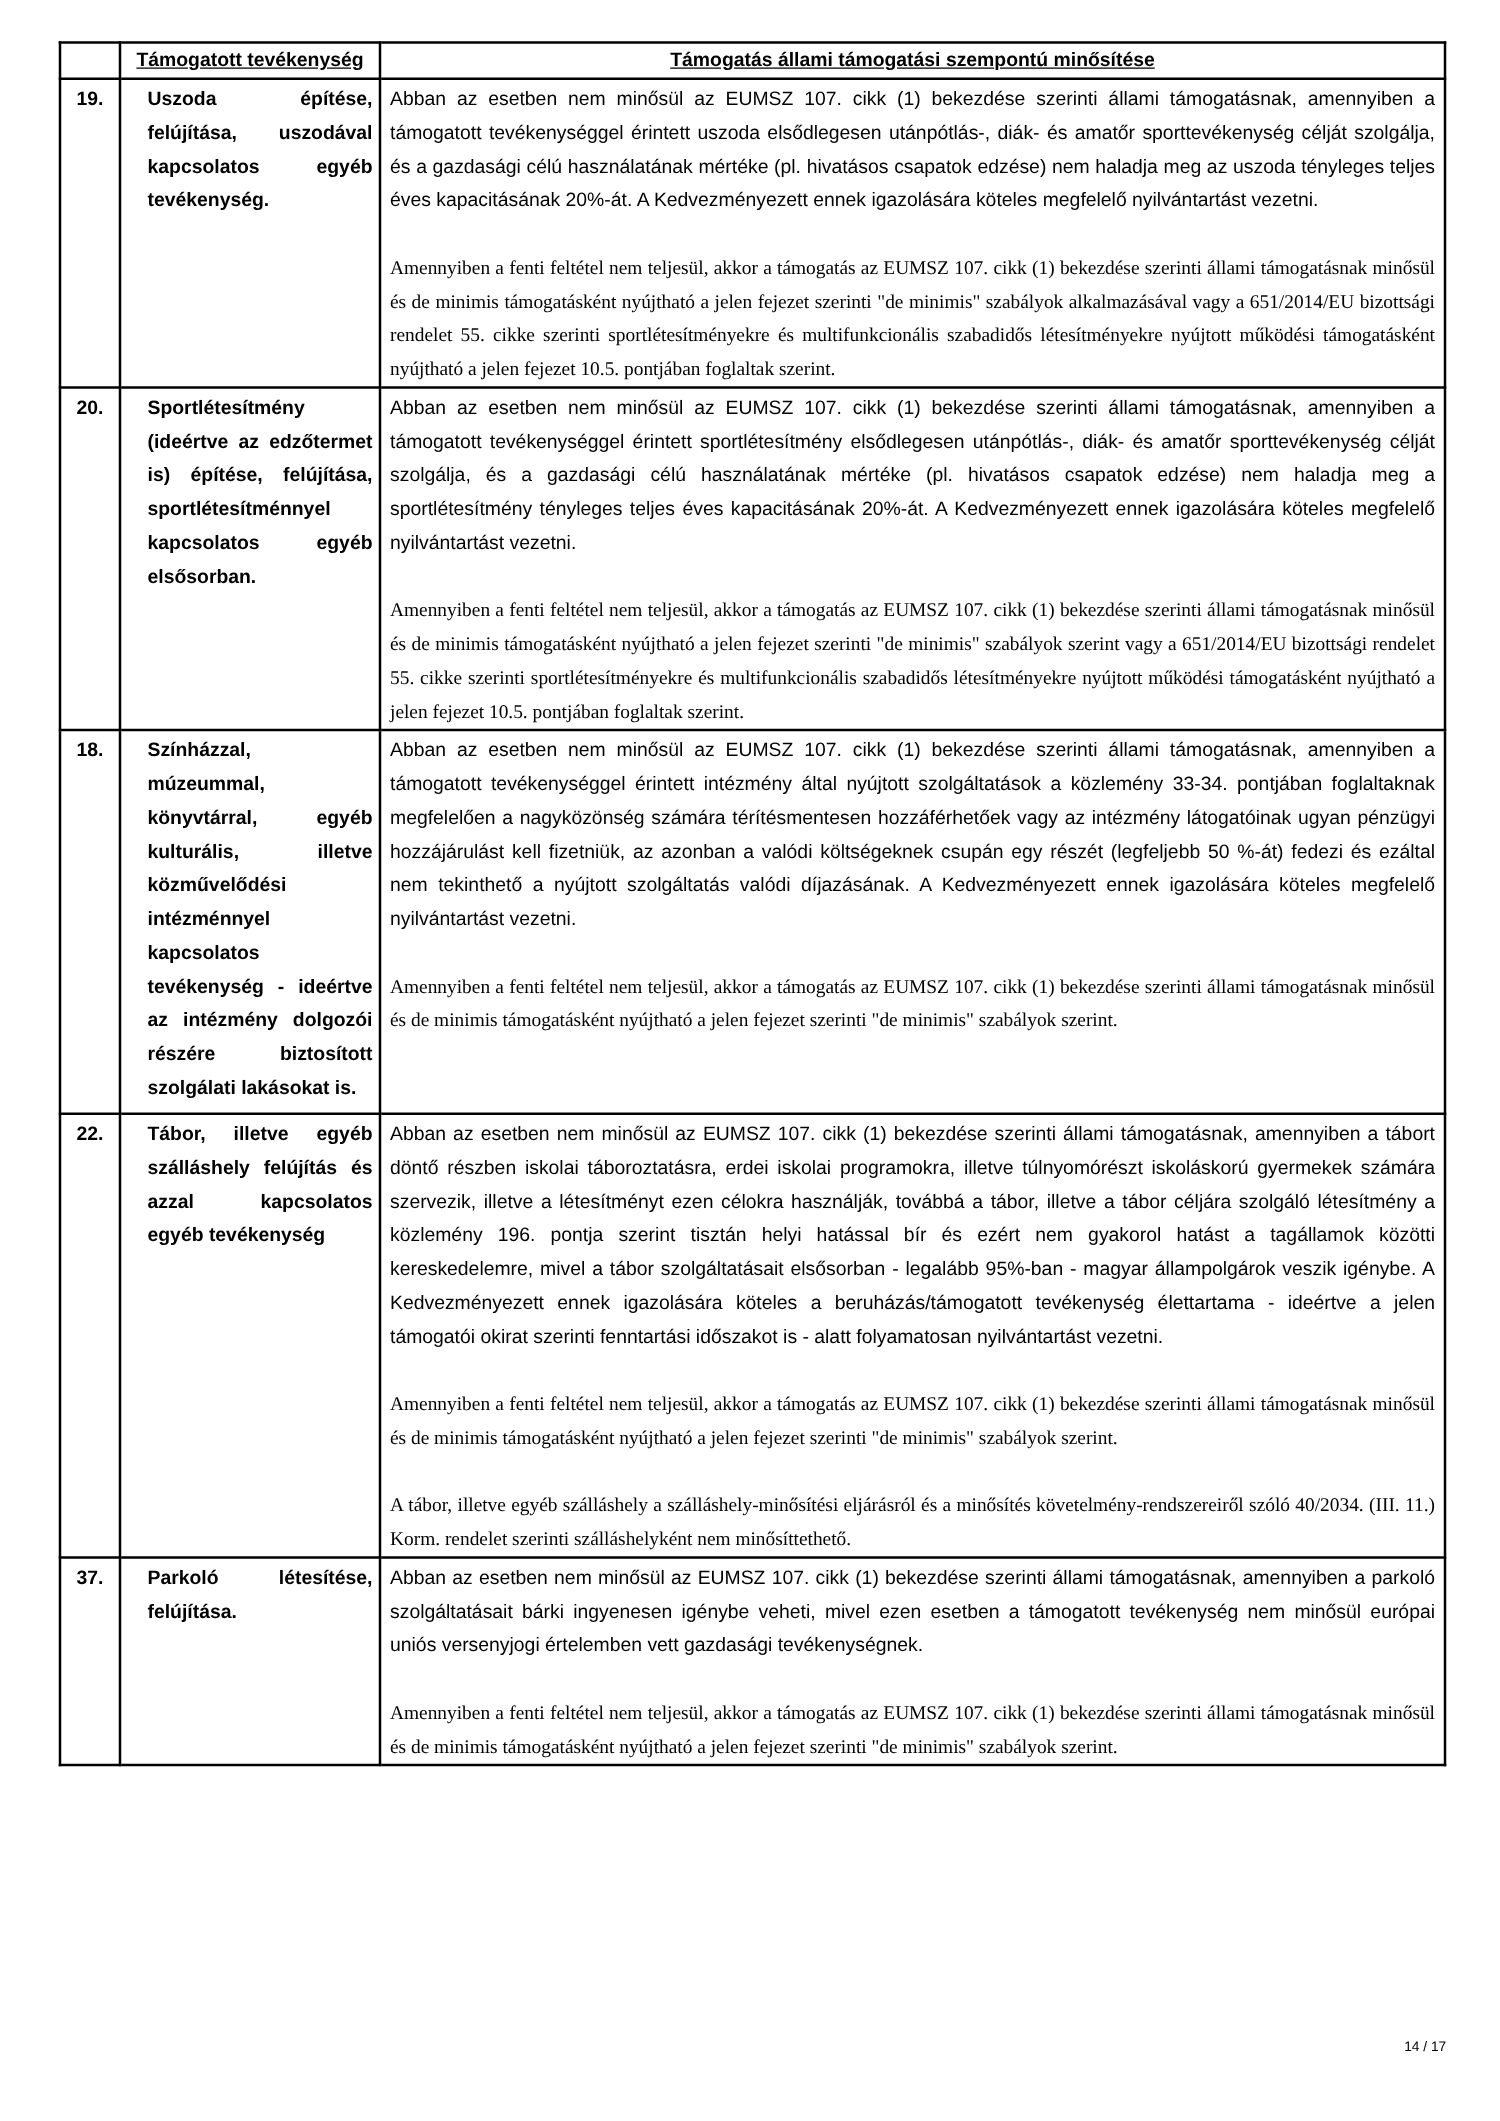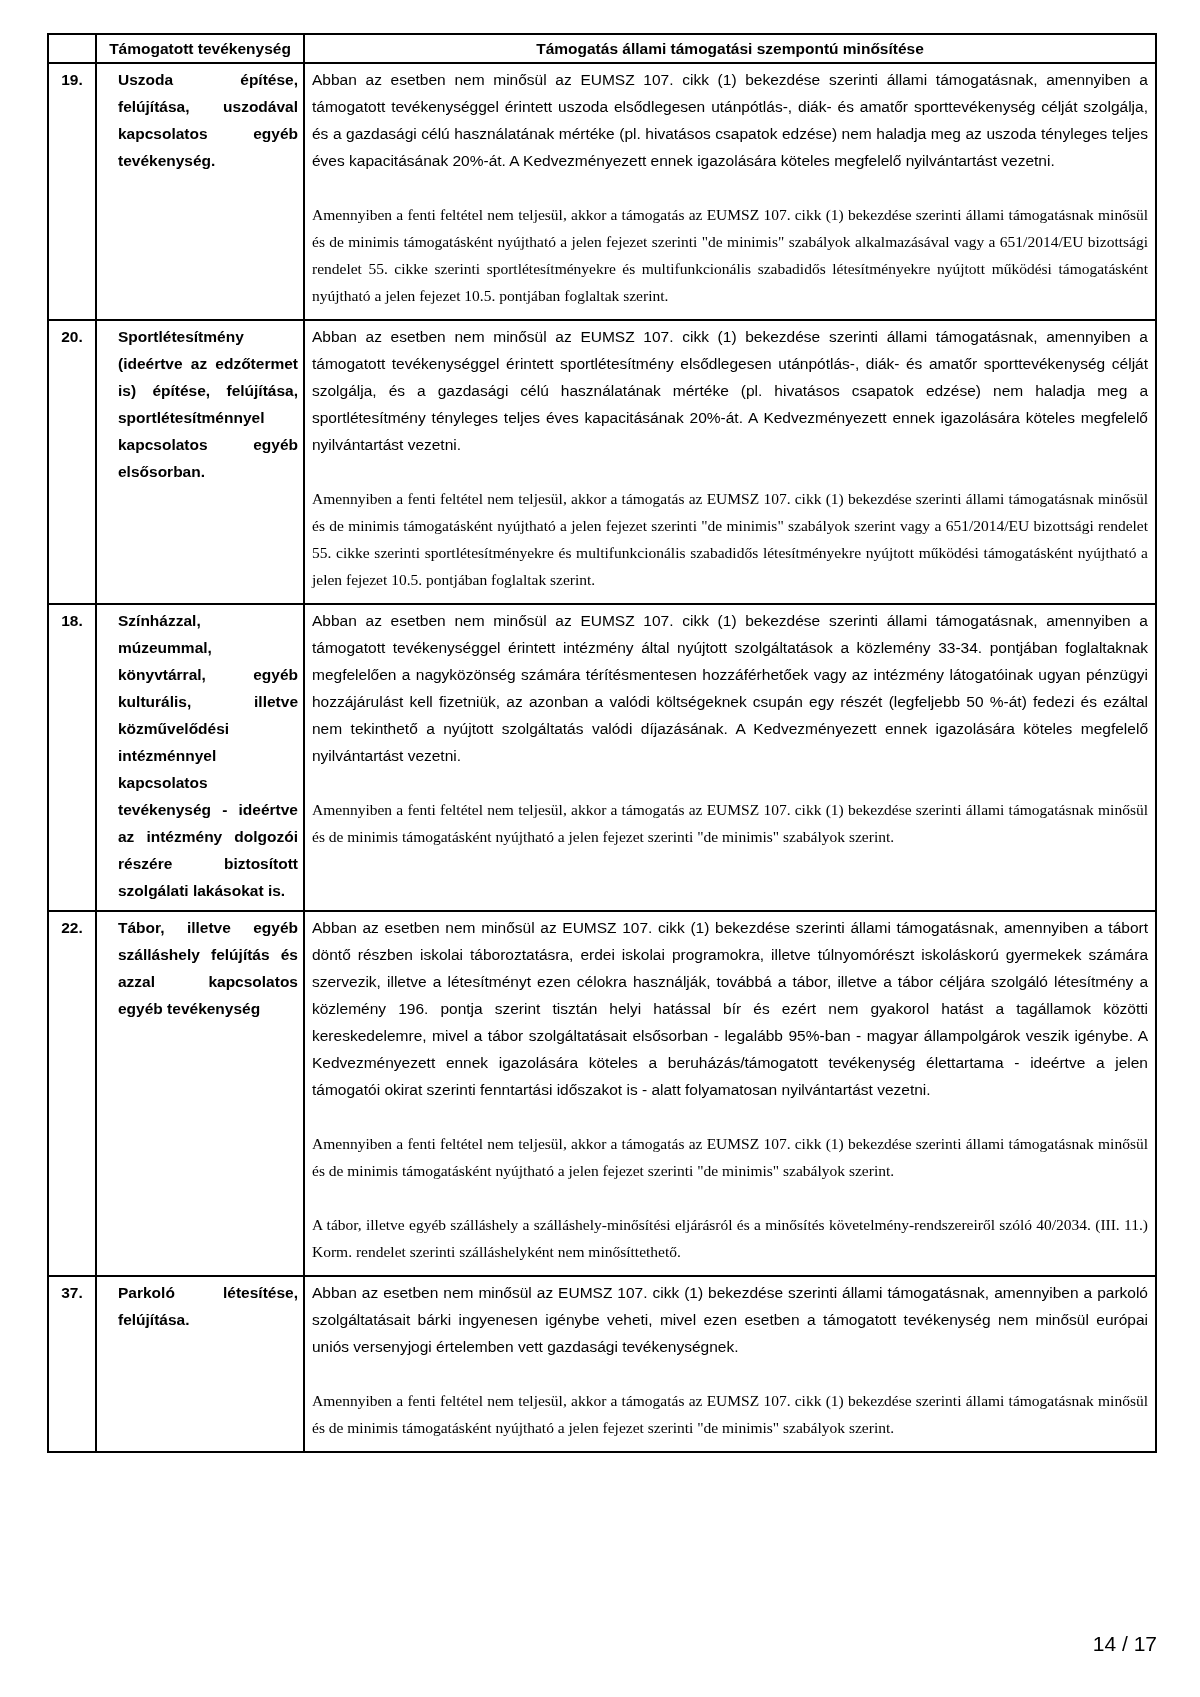--- a/index.html
+++ b/index.html
@@ -32,20 +32,21 @@
   }
   col.c-num { width: 48px; }
   col.c-act { width: 208px; }
   col.c-assess { width: auto; }
   th.hdr {
     font-weight: bold;
     font-size: 15.5px;
     text-align: center;
     padding: 3px 4px;
     line-height: 21px;
+    text-decoration: underline;
   }
   td.num {
     text-align: center;
     vertical-align: top;
     font-size: 15.5px;
     line-height: 27px;
     padding: 2px 4px;
     font-weight: bold;
   }
   td.activity {
@@ -54,31 +55,31 @@
     text-align: justify;
     font-size: 15.5px;
     line-height: 27px;
     padding: 2px 5px 6px 21px;
   }
   td.assessment {
     vertical-align: top;
     text-align: justify;
     font-size: 15.5px;
     line-height: 27px;
-    padding: 2px 7px 10px 7px;
+    padding: 2px 7px 0 7px;
   }
   .para { margin: 0; }
   .para + .para { margin-top: 27px; font-family: Liberation Serif, serif; }
   .page-footer {
     position: absolute;
     top: 1632px;
     left: 0;
     right: 43px;
     text-align: right;
-    font-size: 21px;
+    font-size: 11px;
   }
 </style>
 </head>
 <body>
 
 <div class="doc-table-wrap">
   <table class="doc-table">
     <colgroup>
       <col class="c-num">
       <col class="c-act">

